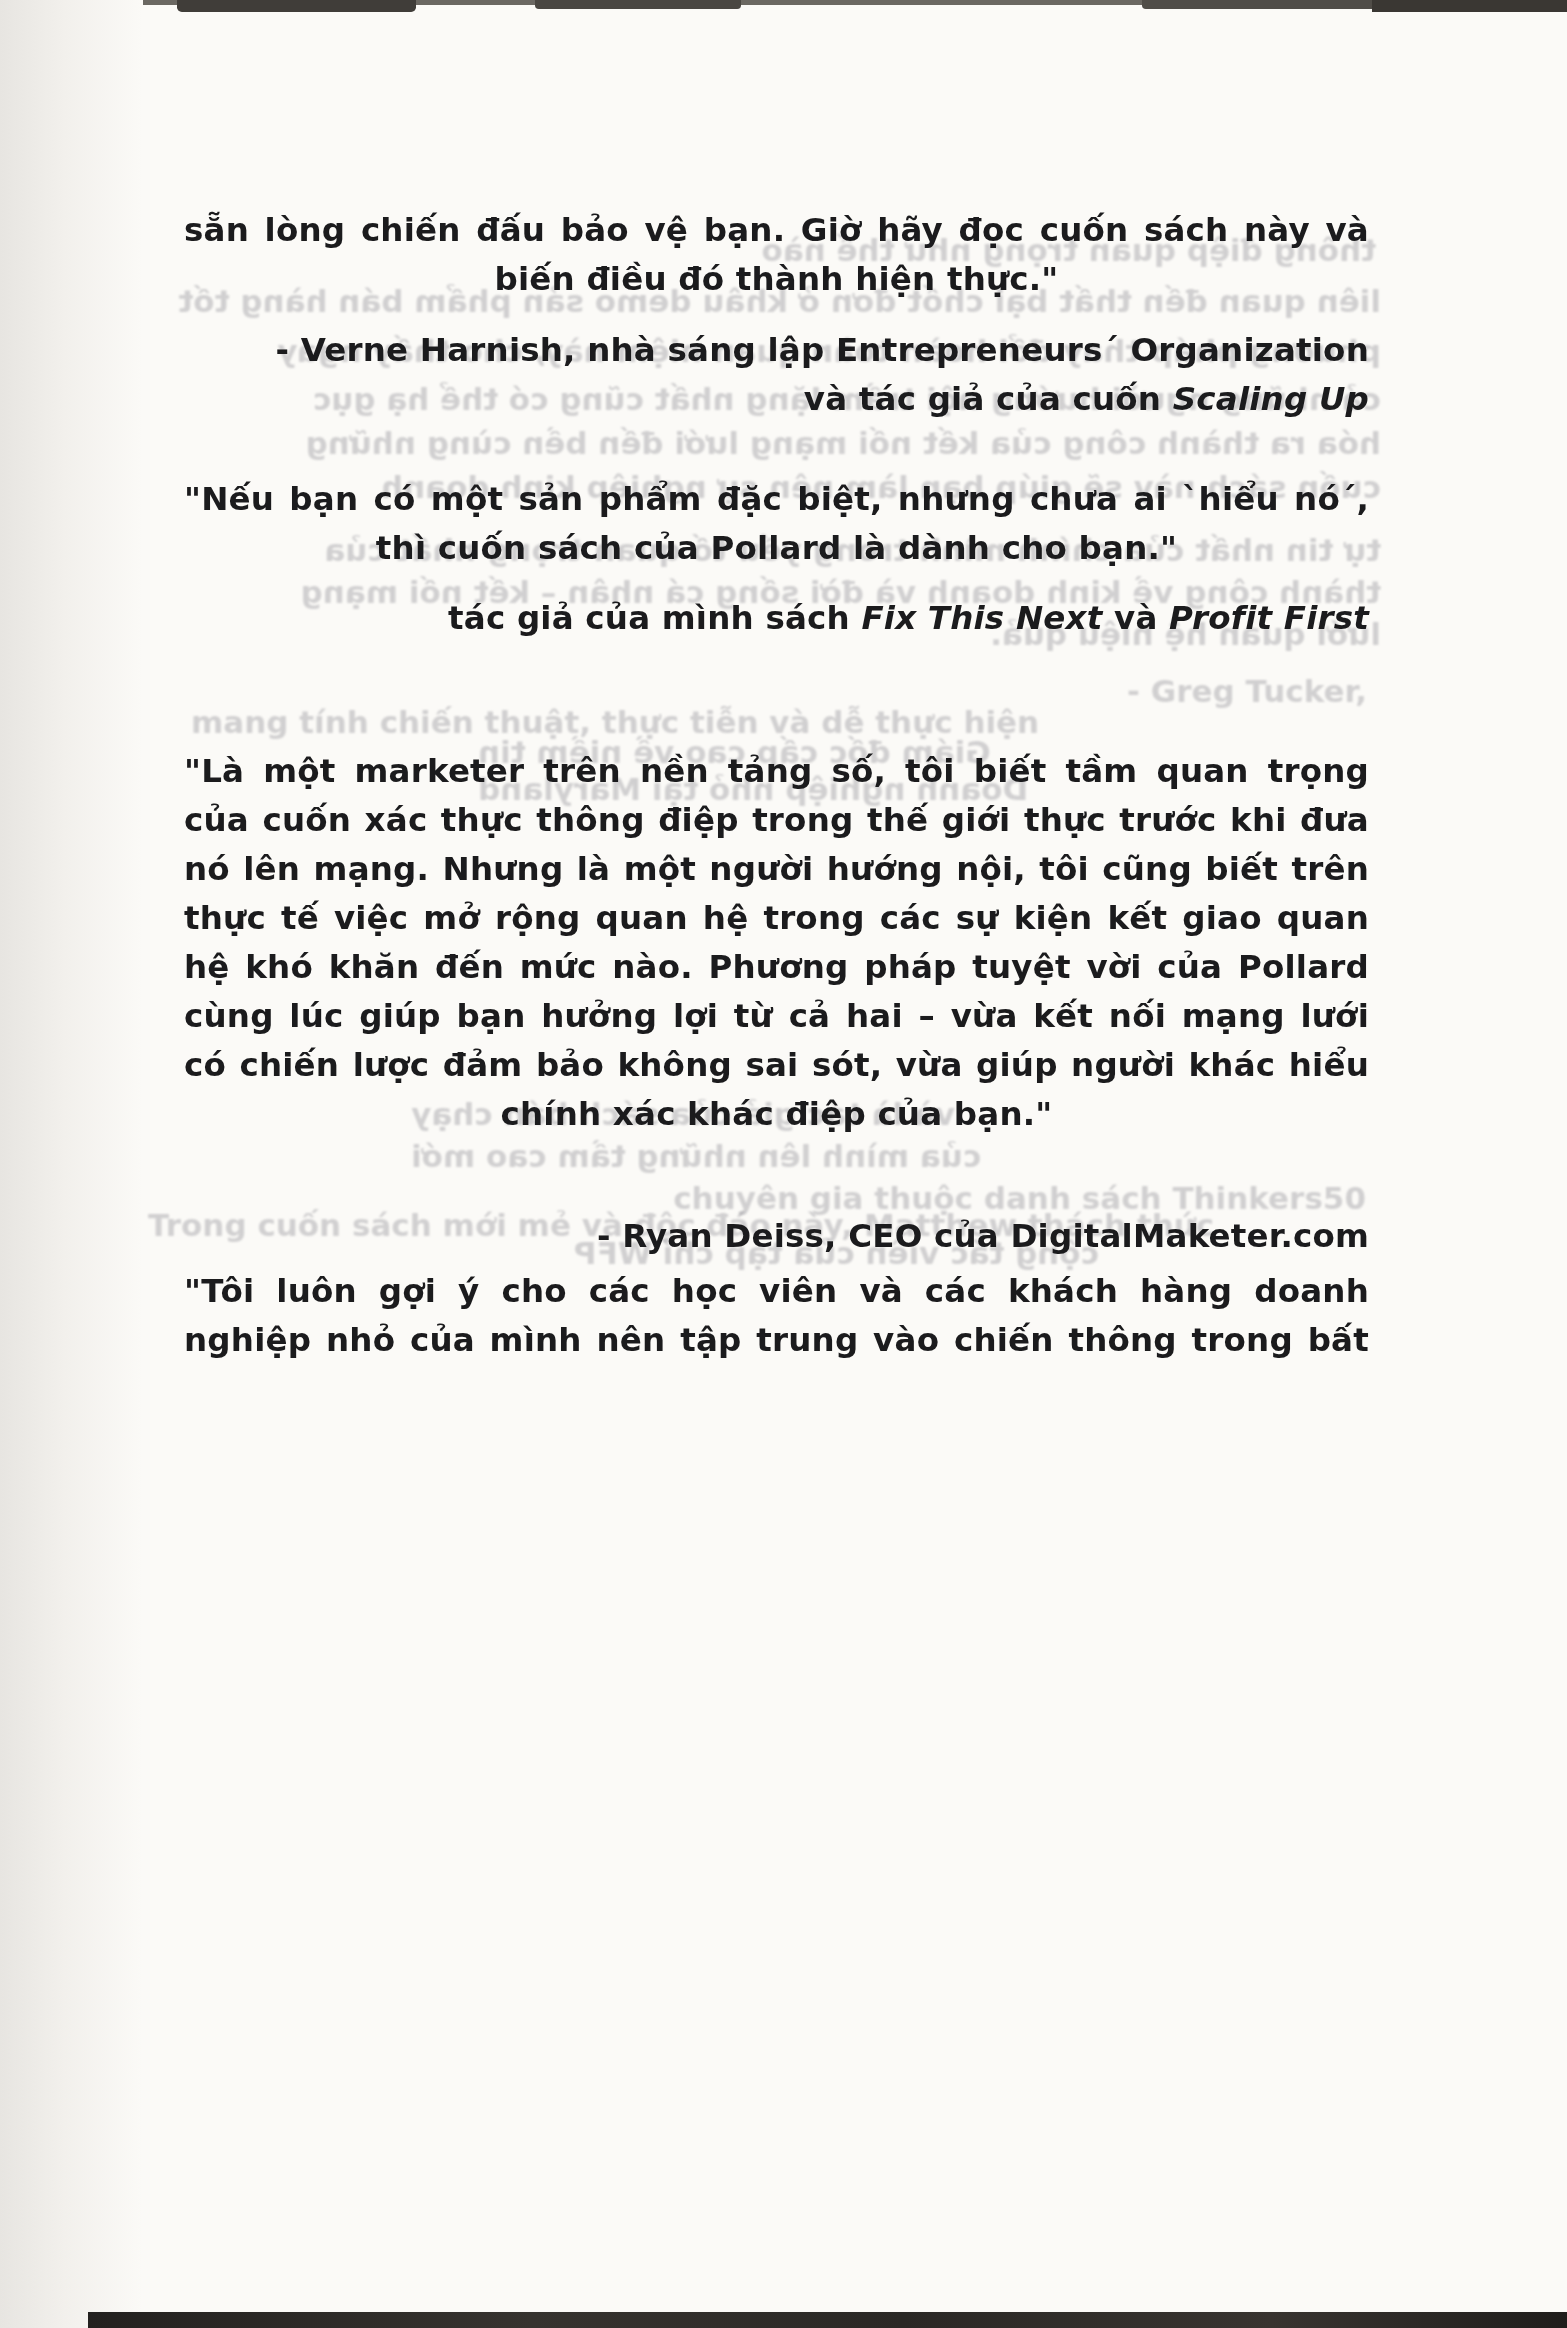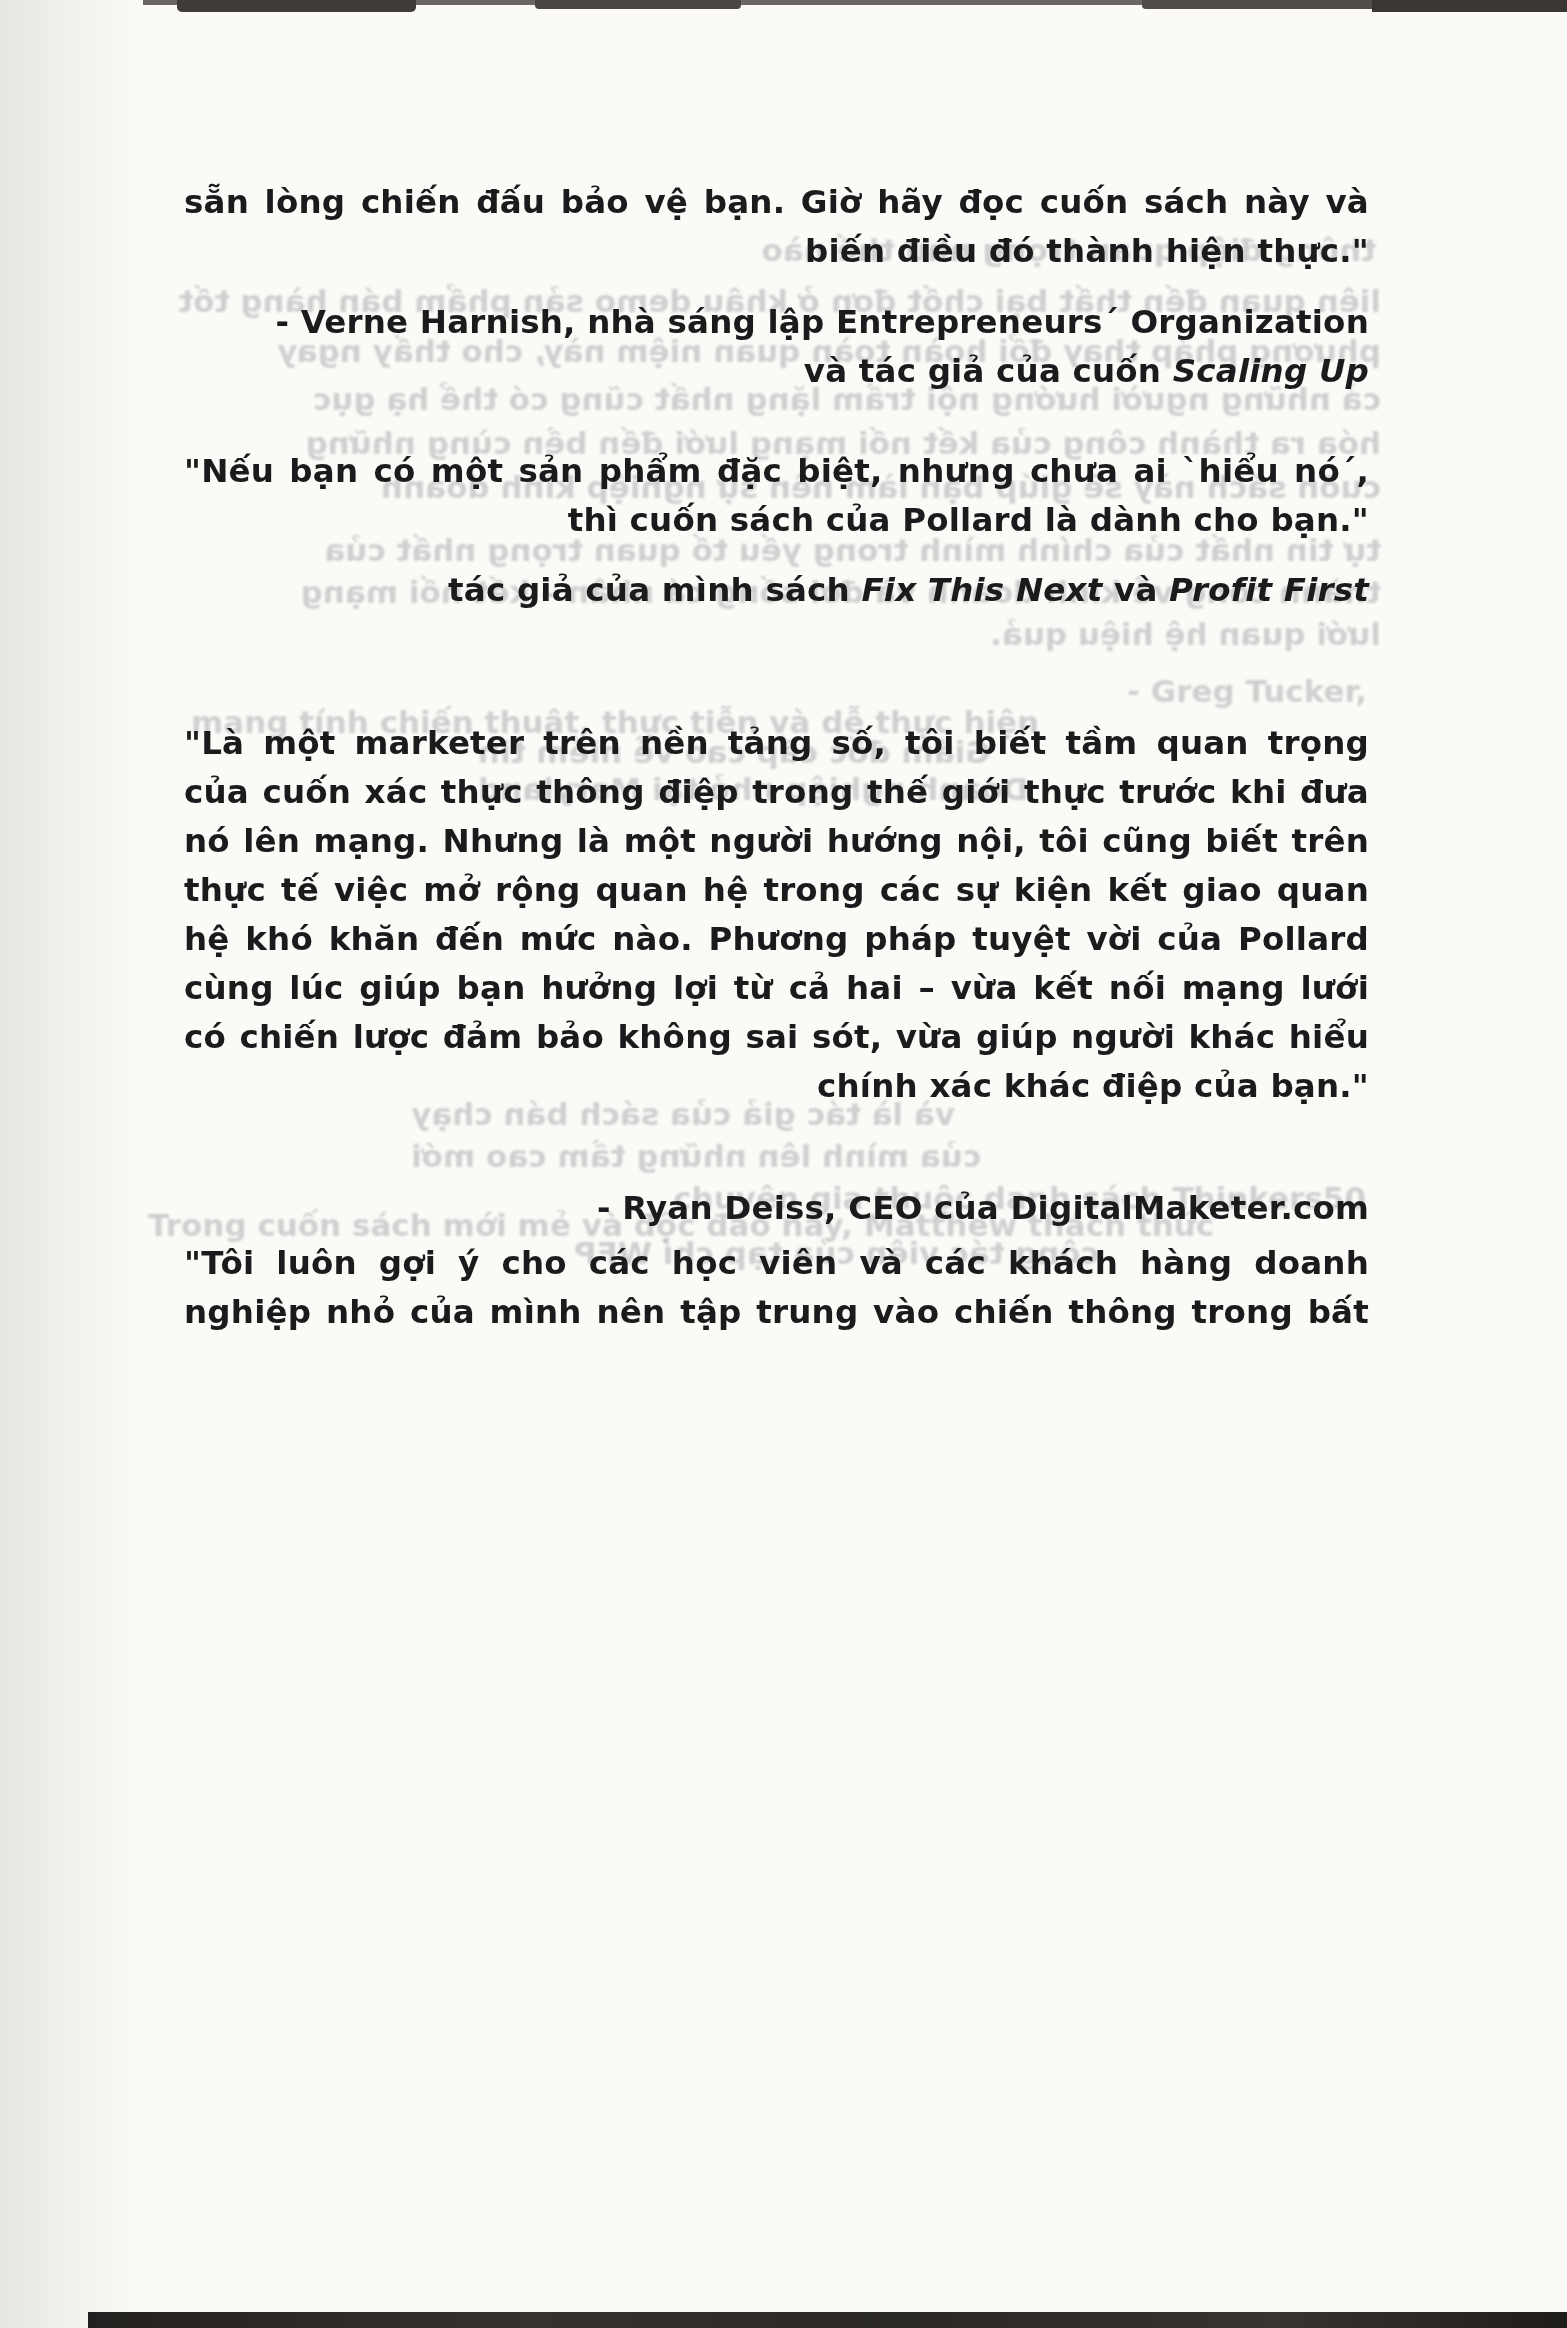--- a/index.html
+++ b/index.html
@@ -27,22 +27,23 @@
   
   .bottom-edge {
     position:absolute; left:88px; right:0; top:2312px; height:16.3px; z-index:4;
     background:linear-gradient(90deg,#23211f,#36332f 30%,#2a2825 55%,#383430 80%,#1f1d1b);
   }
   
   .textblock {
     position:absolute; left:184px; width:1185px; z-index:2;
     font-size:32.5px; font-weight:600; line-height:49px;
     letter-spacing:0.2px;
+    margin-top:28px;
   }
-  .line { text-align:right; }
+  .line { text-align:center; }
   .line.just { text-align:justify; text-align-last:justify; }
   .line.right { text-align:right; }
   .line i { font-style:italic; }
   
   .bleed-layer { position:absolute; inset:0; z-index:1; }
   .bleed {
     position:absolute;
     font-size:31px; font-weight:600; line-height:44px;
     color:#97969c; opacity:0.42;
     filter:blur(1.3px);

